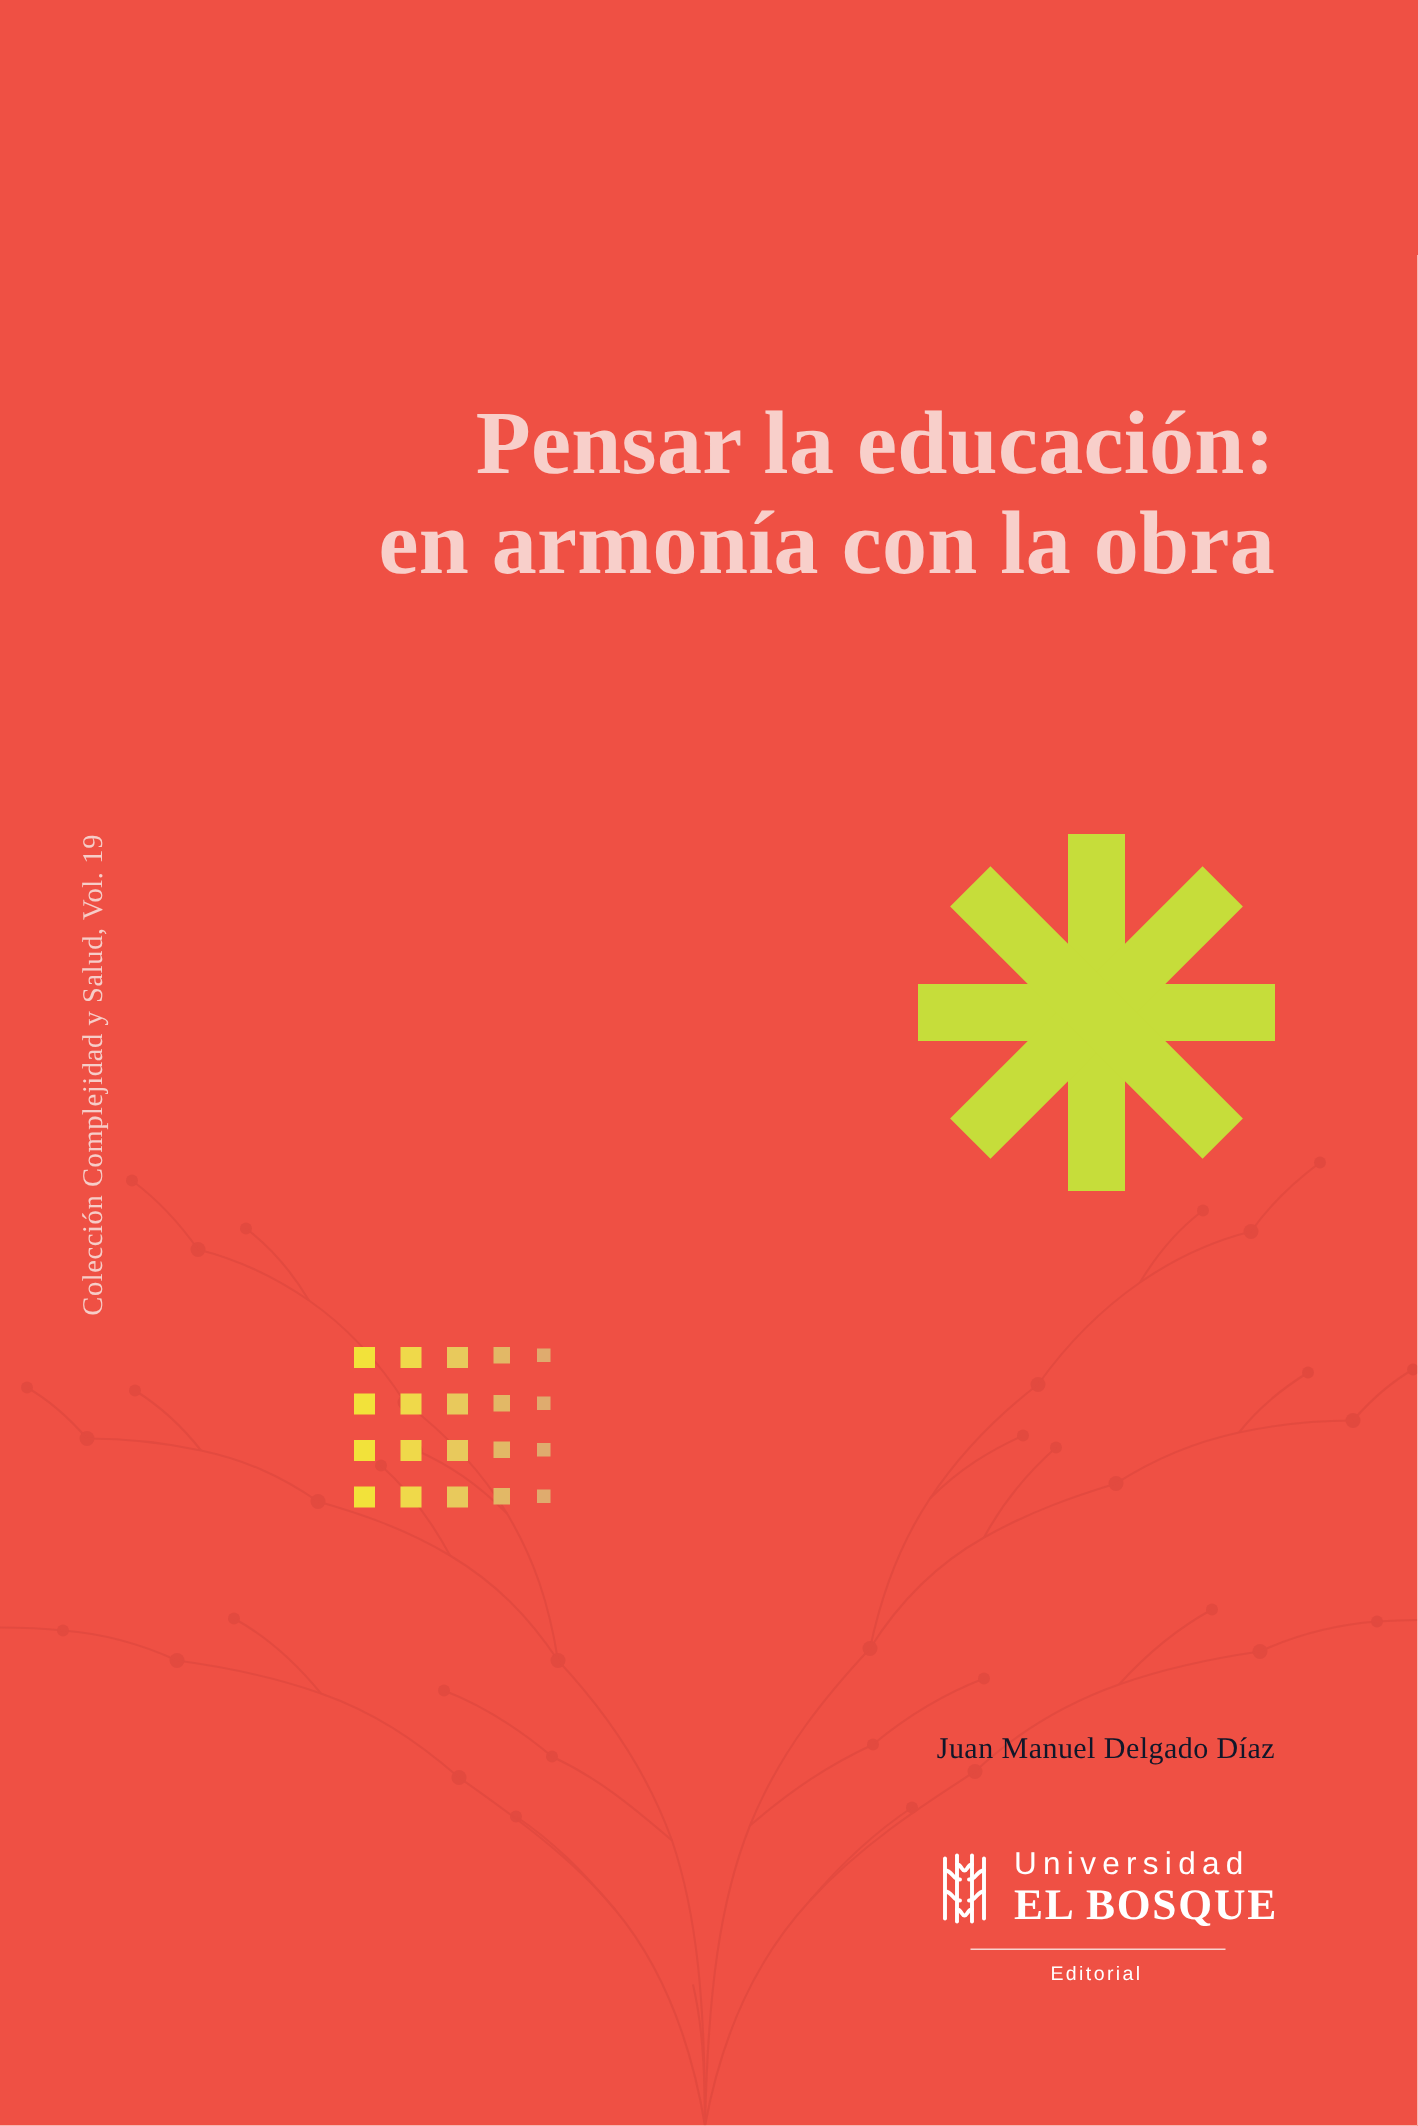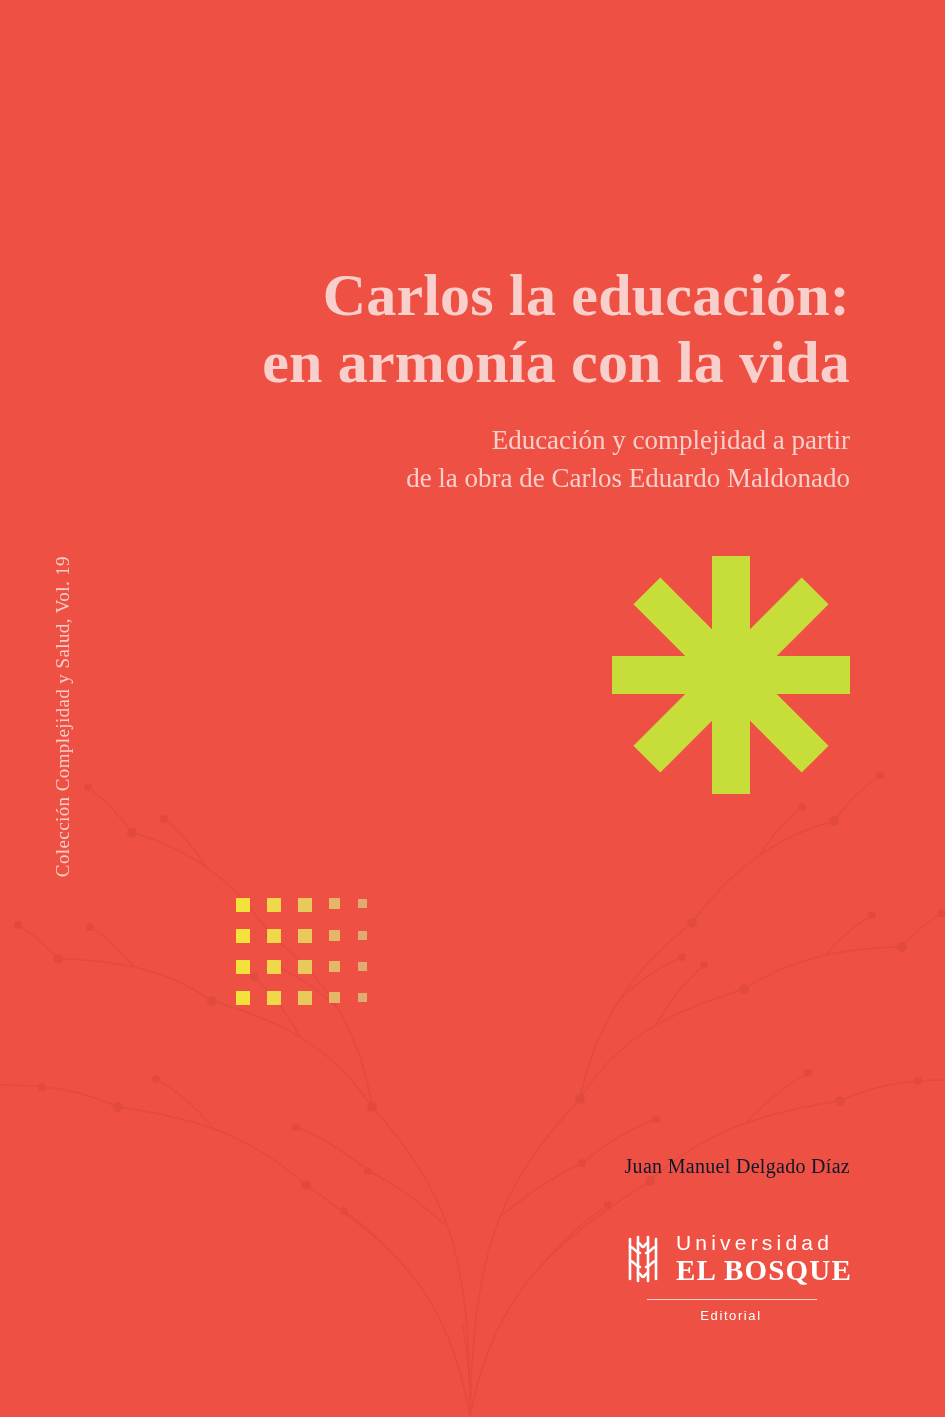--- a/index.html
+++ b/index.html
@@ -231,27 +231,23 @@
         <circle cx="872" cy="278" r="4"></circle>
       <circle cx="42" cy="450" r="4"></circle>
         <circle cx="918" cy="444" r="4"></circle>
     </g>
   </svg>
 
   <div class="collection">Colección Complejidad y Salud, Vol. 19</div>
 
   <div class="title-block">
     <h1 class="main-title">
-      <span>Carlos la educación:</span><br>
-      <span>en armonía con la vida</span>
+      <span>Pensar la educación:</span><br>
+      <span>en armonía con la obra</span>
     </h1>
-    <p class="subtitle">
-      <span>Educación y complejidad a partir</span><br>
-      <span>de la obra de Carlos Eduardo Maldonado</span>
-    </p>
   </div>
 
   <svg class="asterisk" viewBox="0 0 238 238">
     <g fill="#c6dd3a">
       <rect x="100" y="0" width="38" height="238"></rect>
       <rect x="0" y="100" width="238" height="38"></rect>
       <rect x="100" y="0" width="38" height="238" transform="rotate(45 119 119)"></rect>
       <rect x="100" y="0" width="38" height="238" transform="rotate(-45 119 119)"></rect>
     </g>
   </svg>

